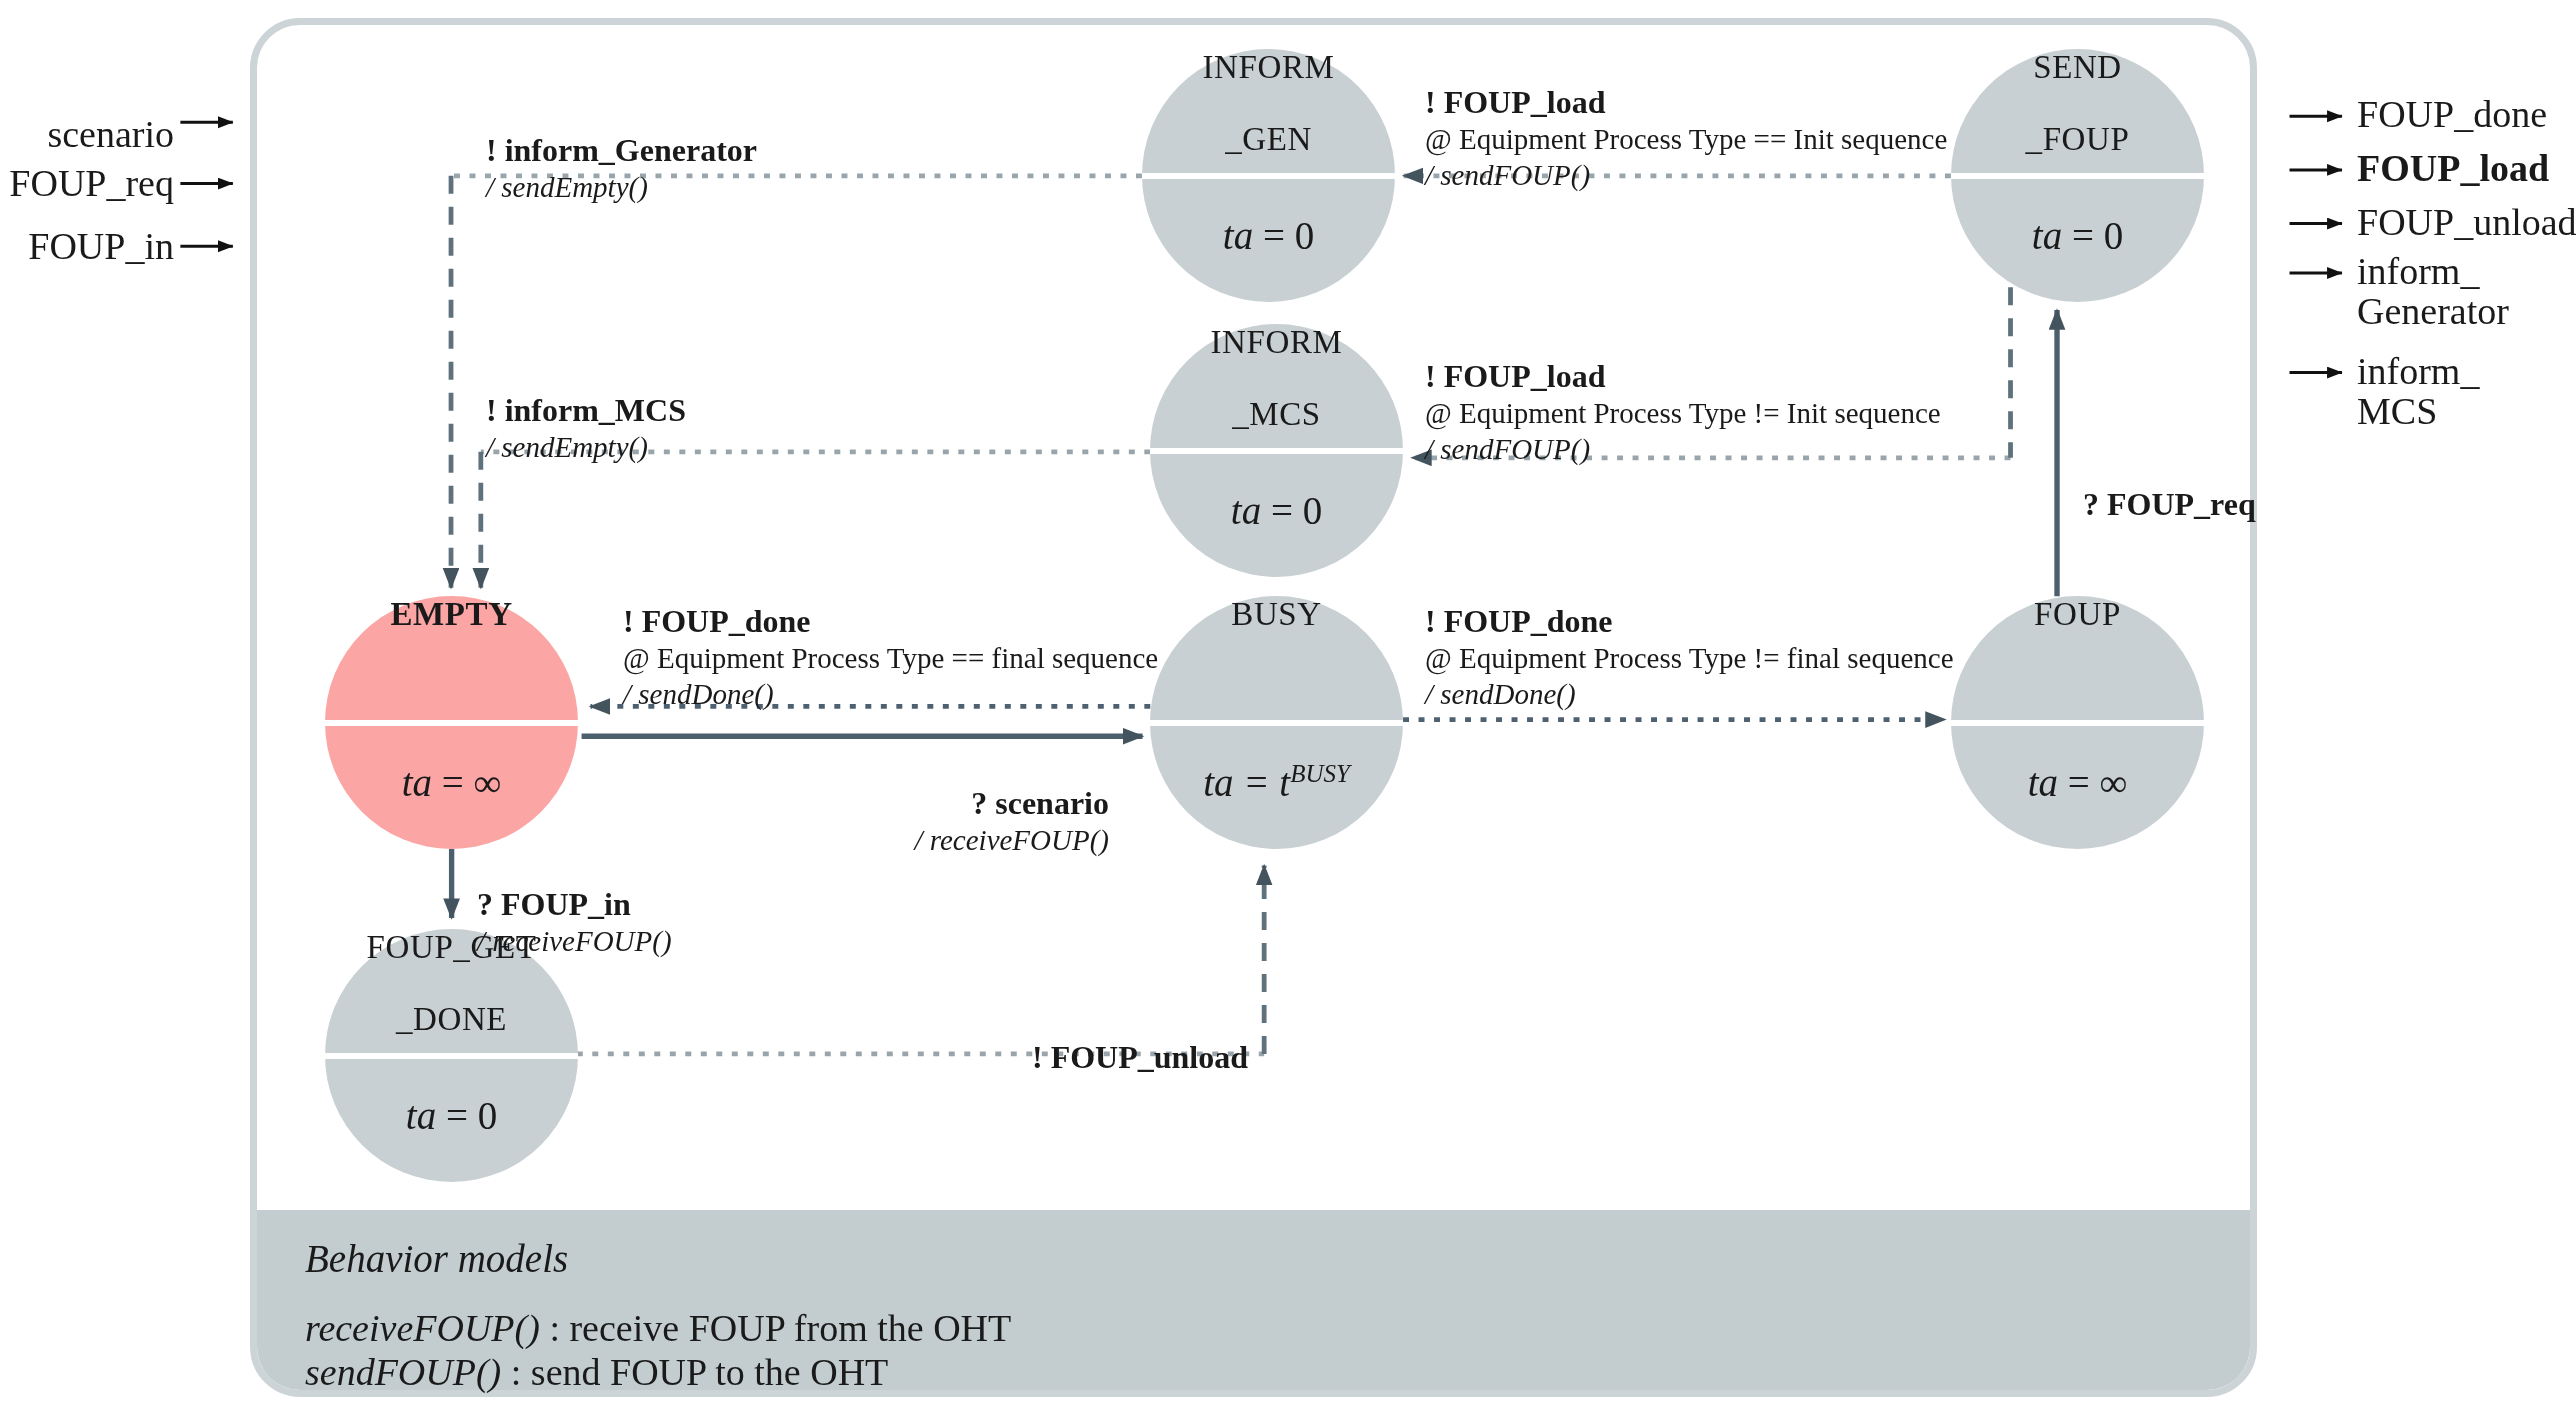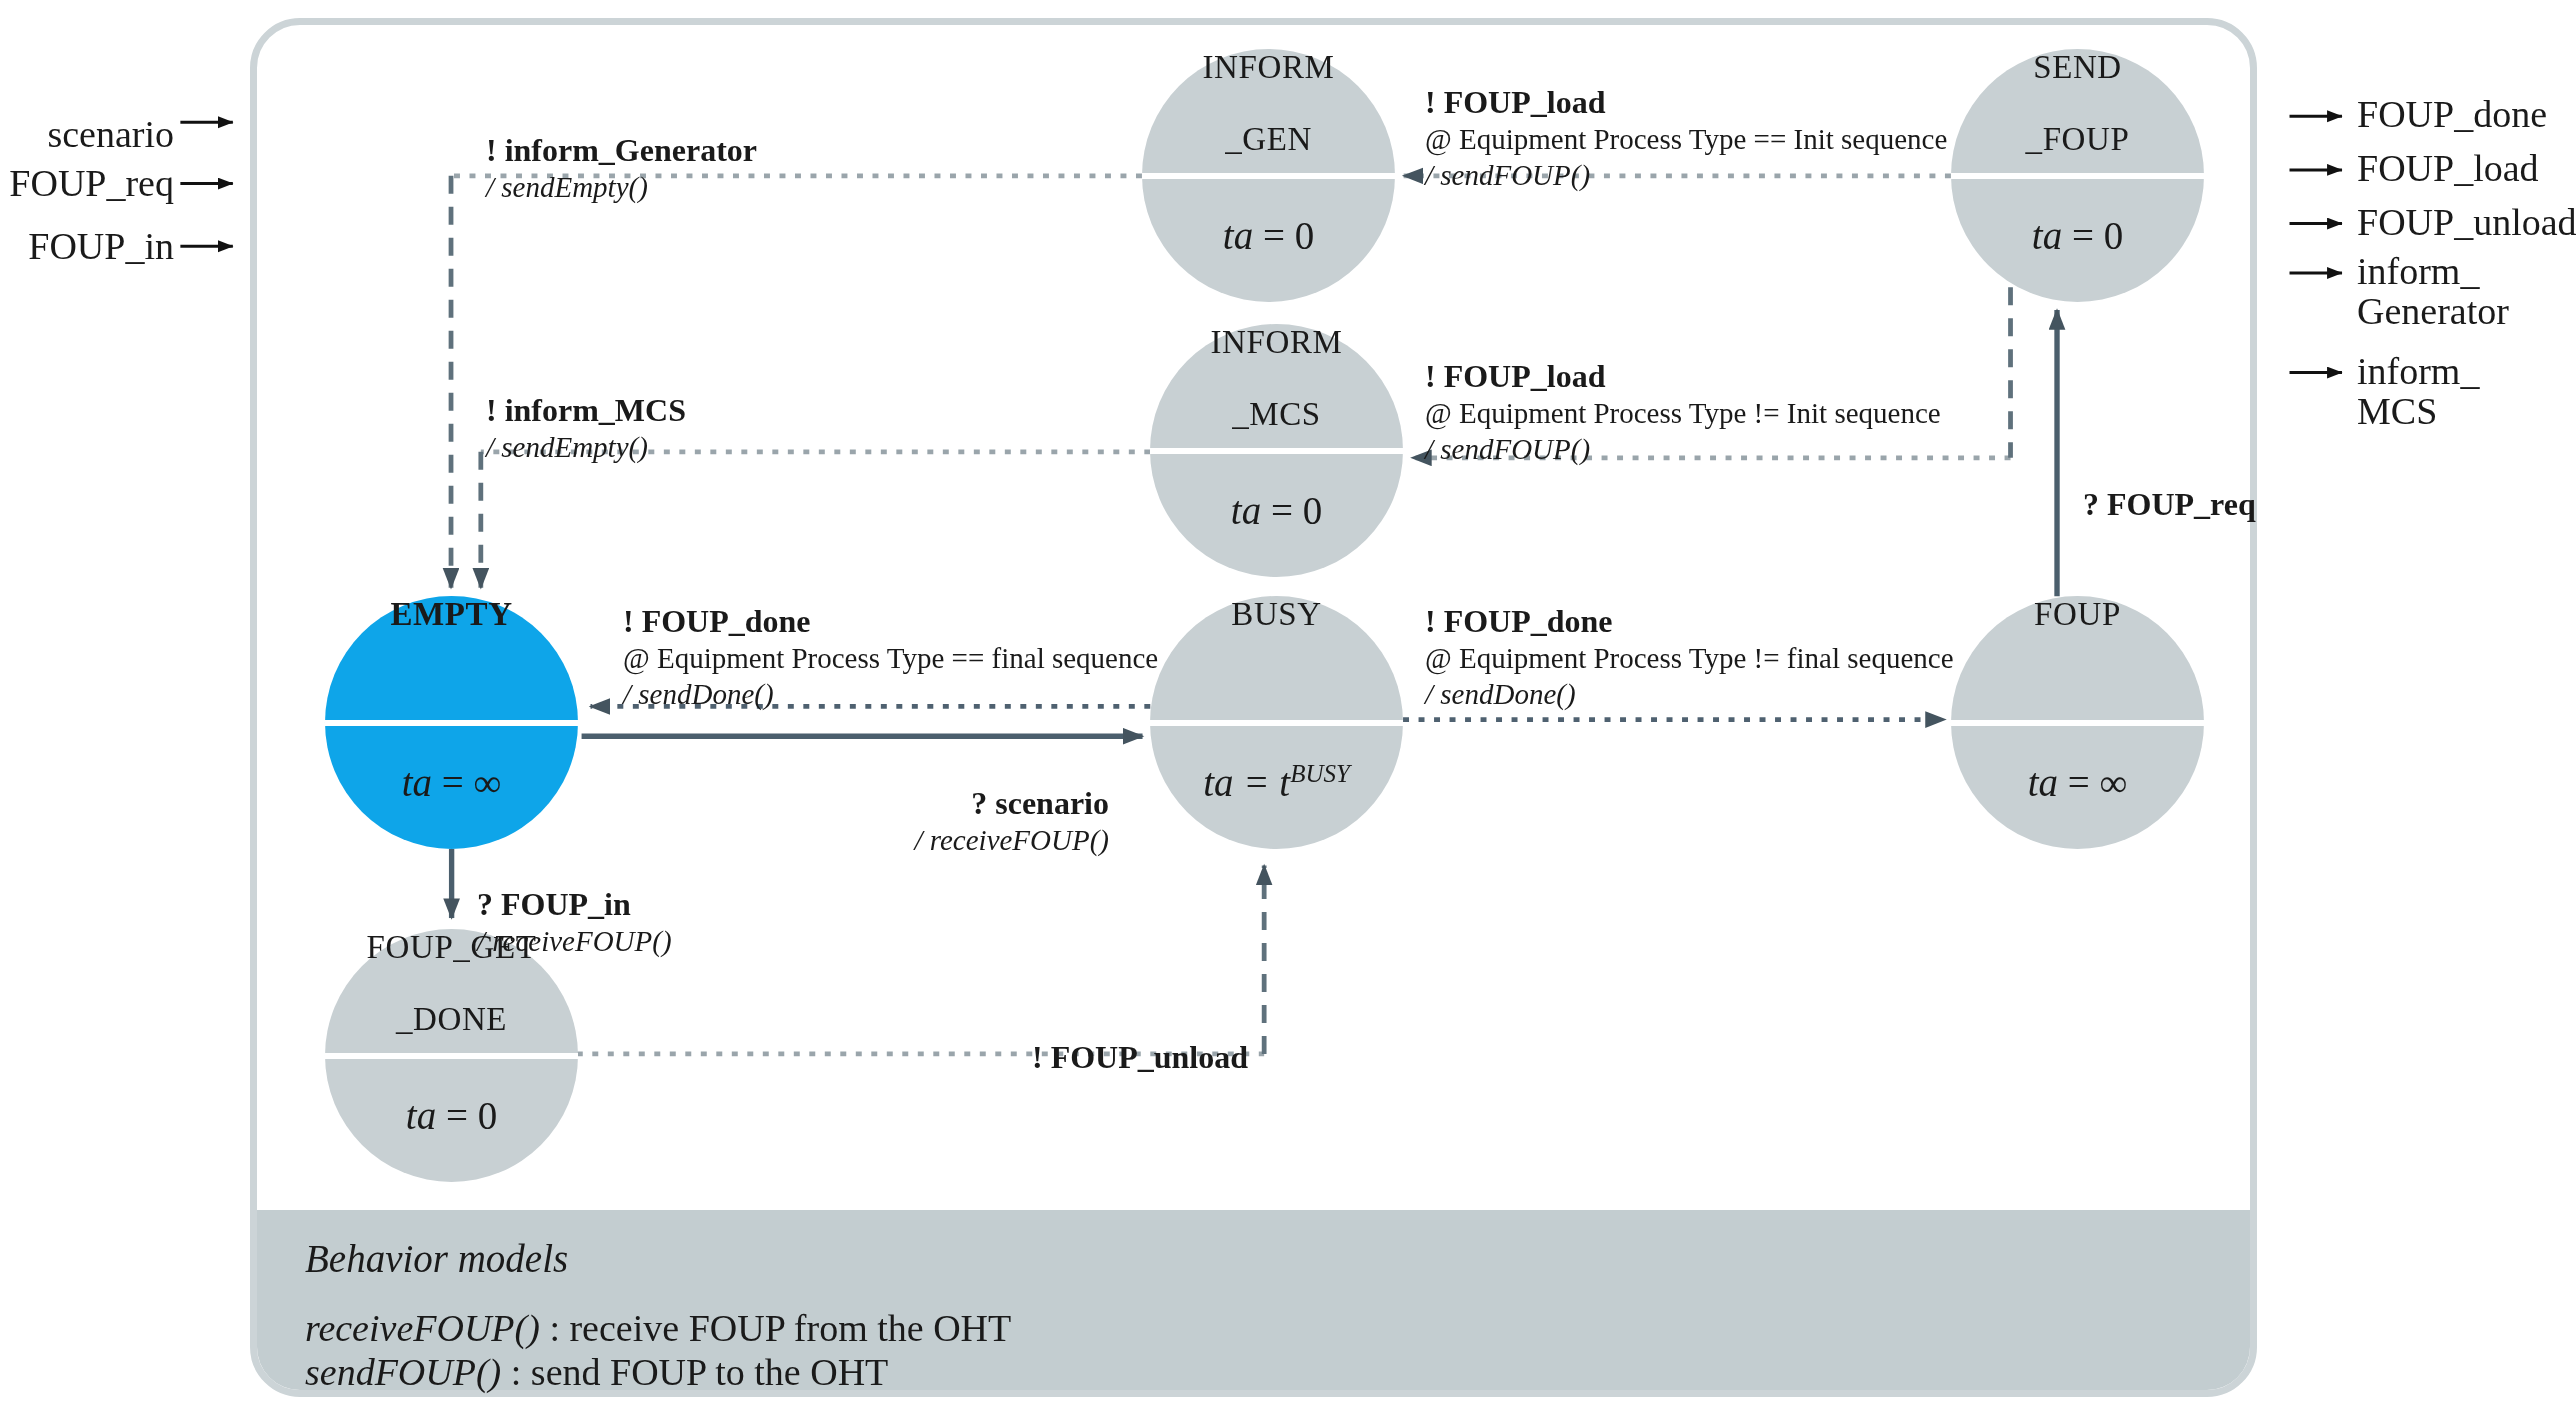--- a/index.html
+++ b/index.html
@@ -16,21 +16,21 @@
   .footer-bar{
     position:absolute;left:0;bottom:0;width:100%;height:180px;
     background:#c3cdd0;z-index:1;
   }
   .wires{position:absolute;left:0;top:0;z-index:2;pointer-events:none;}
   
   .node{
     position:absolute;width:253px;height:253px;border-radius:50%;z-index:3;
     background:#c8d0d3;
   }
-  .node.empty{background:#0ea5e9;}
+  .node.empty{background:#fca5a5;}
   .node-name{
     position:absolute;left:0;top:0;width:100%;height:50%;
     display:flex;flex-direction:column;justify-content:space-between;align-items:center;
     padding-bottom:18px;box-sizing:border-box;
     font-size:33px;line-height:1.12;letter-spacing:0.6px;text-align:center;
   }
   .node.empty .node-name{font-weight:bold;padding-bottom:35px;}
   .node.oneline .node-name{padding-bottom:37px;}
   .node-divider{
     position:absolute;left:0;top:calc(50% - 3px);width:100%;height:6px;background:#ffffff;
@@ -278,21 +278,21 @@
     <span>FOUP_req</span>
   </div>
   <div class="port-in" style="top:224px;">
     <span>FOUP_in</span>
   </div>
 
   <div class="port-out" style="top:94px;">
     <div>FOUP_done</div>
     <div></div>
   </div>
-  <div class="port-out" style="top:148px;">
+  <div class="port-out" style="top:148px;font-weight:bold;">
     <div>FOUP_load</div>
     <div></div>
   </div>
   <div class="port-out" style="top:202px;">
     <div>FOUP_unload</div>
     <div></div>
   </div>
   <div class="port-out" style="top:251px;">
     <div>inform_</div>
     <div>Generator</div>

